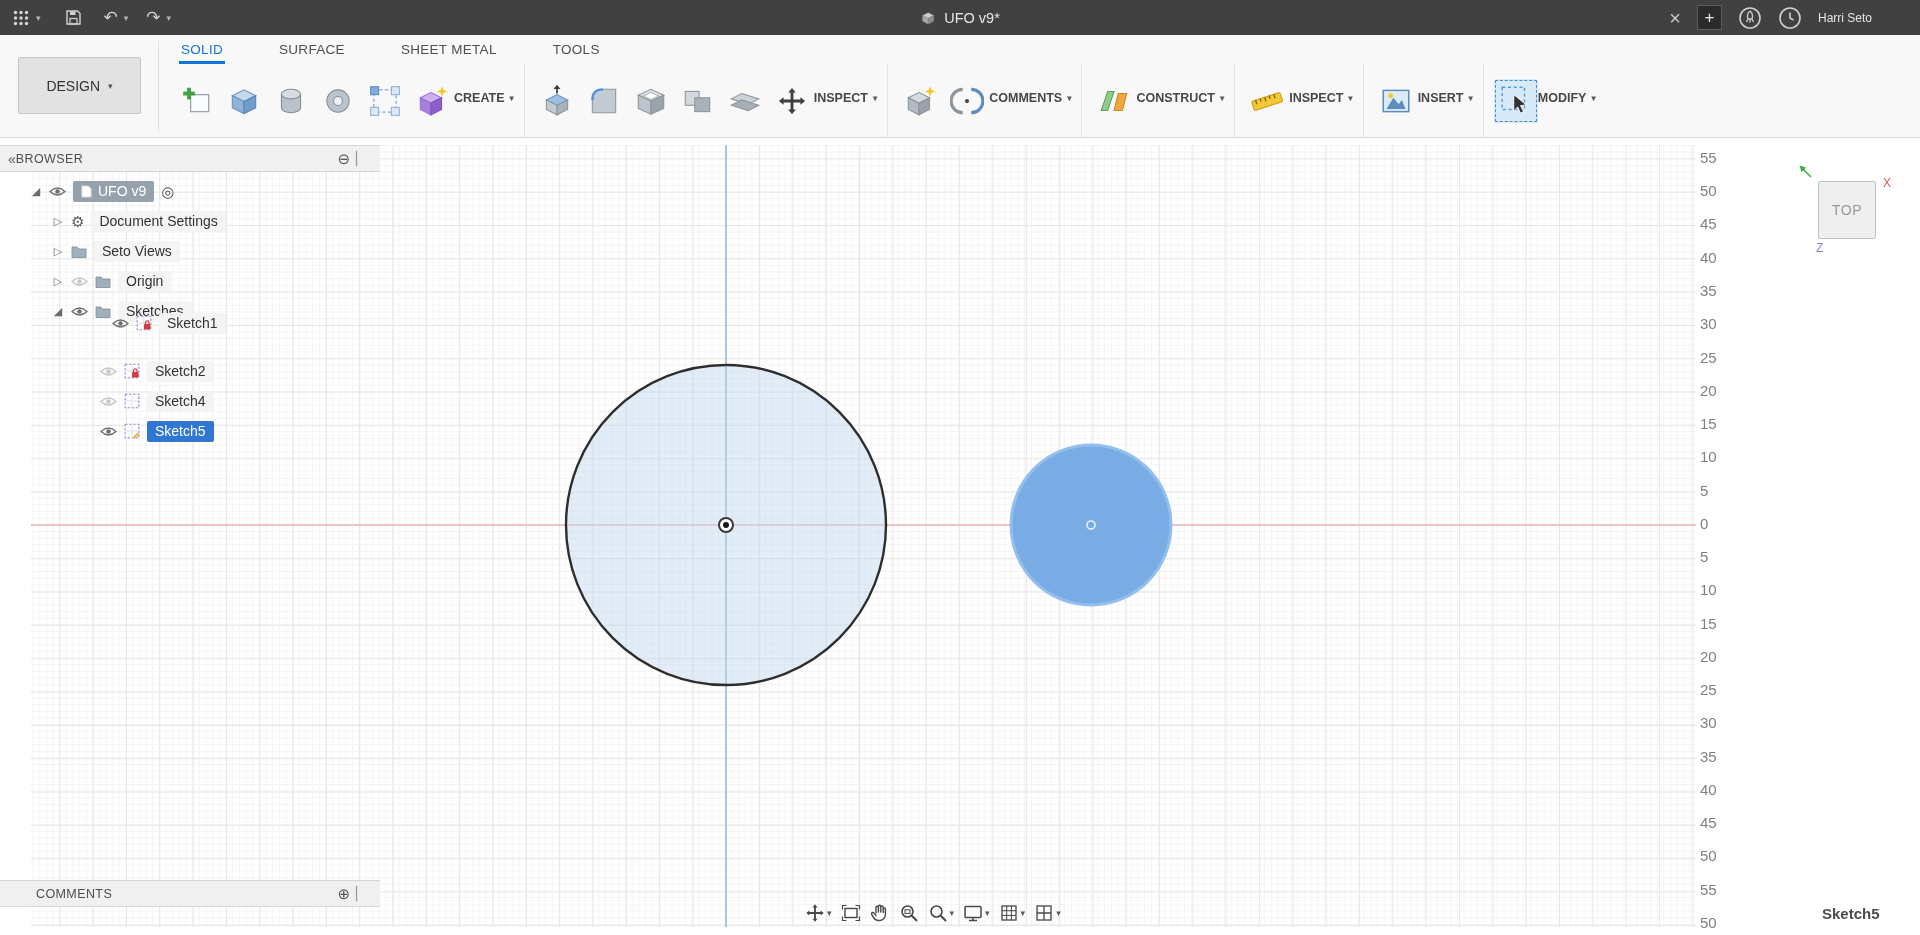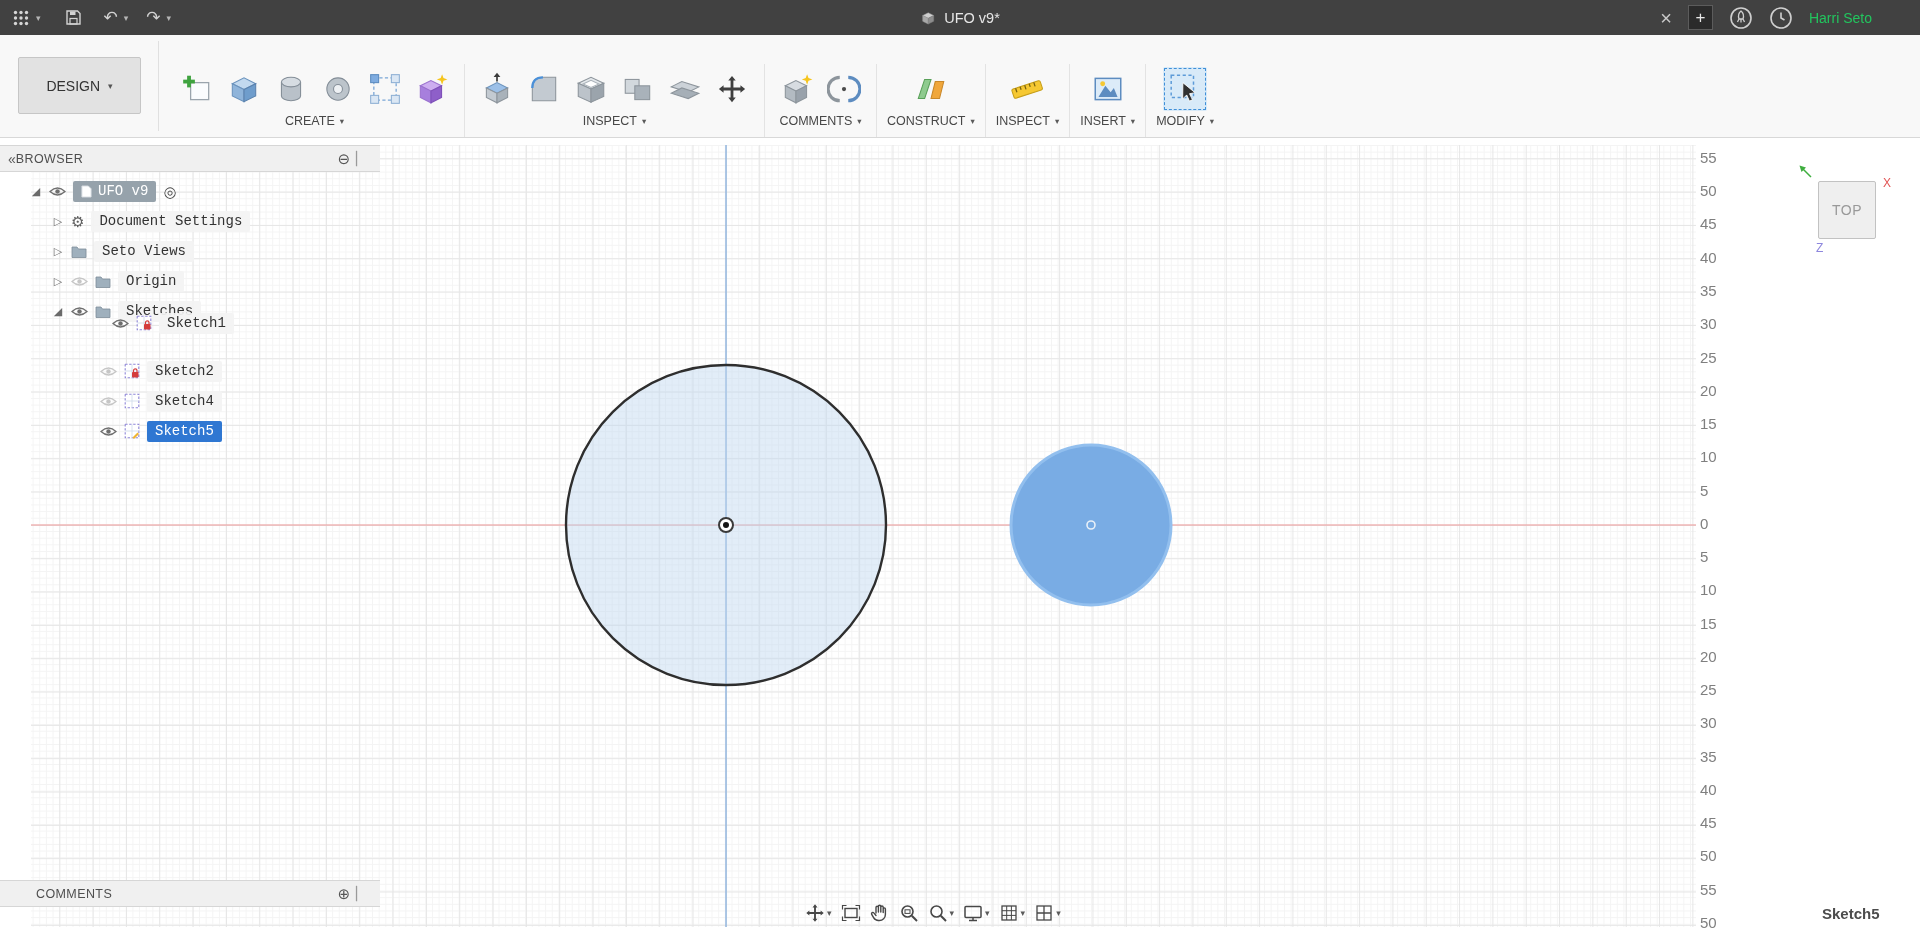--- a/index.html
+++ b/index.html
@@ -13,37 +13,37 @@
   .tb-left { display:flex; align-items:center; padding-left:12px; gap:10px; }
   .tb-icon { display:flex; align-items:center; justify-content:center; cursor:pointer; }
   .tb-caret { font-size:9px; color:#b5b5b5; margin-left:-4px; cursor:pointer; }
   .tb-glyph { color:#d2d2d2; font-size:17px; line-height:1; cursor:pointer; }
   .tb-title { position:absolute; left:50%; top:0; height:35px; transform:translateX(-50%);
     display:flex; align-items:center; gap:8px; color:#e6e6e6; font-size:14.5px; cursor:default; }
   .tb-right { position:absolute; right:48px; top:0; height:35px; display:flex; align-items:center; gap:16px; }
   .close-x { color:#c9c9c9; font-size:20px; line-height:1; cursor:pointer; }
   .newtab { width:25px; height:25px; background:#2b2b2b; border:1px solid #5c5c5c;
     display:flex; align-items:center; justify-content:center; color:#e8e8e8; font-size:17px; cursor:pointer; }
-  .username { color:#22c55e; font-size:14px; cursor:pointer; }
+  .username { color:#e5e5e5; font-size:12px; cursor:pointer; }
 
   
   .toolbar { position:absolute; top:35px; left:0; width:1920px; height:103px;
     background:#f8f8f8; border-bottom:1px solid #d8d8d8; z-index:20; }
   .design-btn { position:absolute; left:18px; top:22px; width:123px; height:57px;
     background:#e2e2e2; border:1px solid #c6c6c6; border-radius:2px; display:flex;
     align-items:center; justify-content:center; gap:8px; font-size:14px; color:#333; cursor:pointer; }
   .design-caret { font-size:9px; color:#555; }
   .toolbar-divider { position:absolute; left:158px; top:6px; bottom:6px; width:1px; background:#e0e0e0; }
   .tabs { position:absolute; left:179px; top:2px; display:flex; gap:52px; }
   .tab { font-size:13.5px; color:#4f4f4f; padding:5px 2px 4px; letter-spacing:.3px;
     border-bottom:3px solid transparent; cursor:pointer; }
   .tab.active { color:#1272d8; border-bottom-color:#1272d8; }
   .groups { position:absolute; left:165px; top:29px; height:73px; display:flex; }
-  .tgroup { display:flex; flex-direction:column; align-items:center; 
-    padding:0 10px; border-right:1px solid #e3e3e3; }
+  .tgroup { display:flex; flex-direction:row; align-items:center; justify-content:space-between;
+    padding:0 10px; border-right:1px solid #e3e3e3;font-weight:bold; }
   .ticons { display:flex; align-items:center; gap:3px; height:50px; }
   .tool { width:44px; height:44px; display:flex; align-items:center; justify-content:center;
     border-radius:2px; cursor:pointer; }
   .tool.active-tool { background:#d8eaf8; outline:1.5px dashed #3f8fd8; outline-offset:-2px; }
   .tlabel { font-size:12.5px; color:#474747; display:flex; align-items:center; gap:5px;
     padding-bottom:5px; cursor:pointer; }
   .tlabel .caret { font-size:8.5px; color:#5a5a5a; }
 
   
   .canvas-grid { position:absolute; left:31px; top:145px; width:1665px; height:782px;
@@ -75,21 +75,21 @@
   .panel-header .ph-title { font-size:12.5px; color:#4e4e4e; letter-spacing:.4px;
     cursor:default; }
   .ph-collapse { margin-left:8px; font-size:14px; color:#5a5a5a; cursor:pointer; }
   .ph-right { position:absolute; right:14px; display:flex; align-items:center; gap:6px; }
   .ph-circle { font-size:15px; color:#555; cursor:pointer; line-height:1; }
   .ph-handle { font-size:13px; color:#9a9a9a; cursor:pointer; }
 
   .b-row { position:absolute; left:0; height:30px; display:flex; align-items:center;
     gap:7px; z-index:10; cursor:pointer; }
   .pill { background:rgba(243,243,243,0.93); padding:2.5px 8px; border-radius:2px;
-    font-size:14px; color:#323232; white-space:nowrap;font-family:Liberation Mono, monospace; }
+    font-size:14px; color:#323232; white-space:nowrap; }
   .pill.root { background:#96a2ab; color:#ffffff; display:flex; align-items:center; gap:6px; }
   .pill.selected { background:#2f77d2; color:#ffffff; }
   .expander { font-size:11px; color:#6a6a6a; width:12px; text-align:center; cursor:pointer; }
   .gear { font-size:15px; color:#5f5f5f; line-height:1; }
   .radio { font-size:15px; color:#4c4c4c; line-height:1; cursor:pointer; }
 
   
   .navbar { position:absolute; left:805px; top:903px; display:flex; align-items:center;
     gap:9px; z-index:10; }
   .nav-item { display:flex; align-items:center; gap:2px; cursor:pointer; }
@@ -163,20 +163,26 @@
     </div>
   </div>
 
   <div class="toolbar">
     <div class="design-btn">
       <span>DESIGN</span>
       <span class="design-caret">▾</span>
     </div>
     <div class="toolbar-divider"></div>
 
+    <div class="tabs">
+      <span class="tab active">SOLID</span>
+      <span class="tab">SURFACE</span>
+      <span class="tab">SHEET METAL</span>
+      <span class="tab">TOOLS</span>
+    </div>
 
     <div class="groups">
 
       <div class="tgroup">
         <div class="ticons">
           <span class="tool">
             <svg width="34" height="34" viewBox="0 0 32 32">
               <rect x="10" y="10" width="17" height="16" fill="#fafcfe" stroke="#9aa4ad" stroke-width="1.2"></rect>
               <rect x="3" y="7.2" width="11" height="3.6" fill="#3fa33f"></rect>
               <rect x="6.7" y="3.5" width="3.6" height="11" fill="#3fa33f"></rect>

